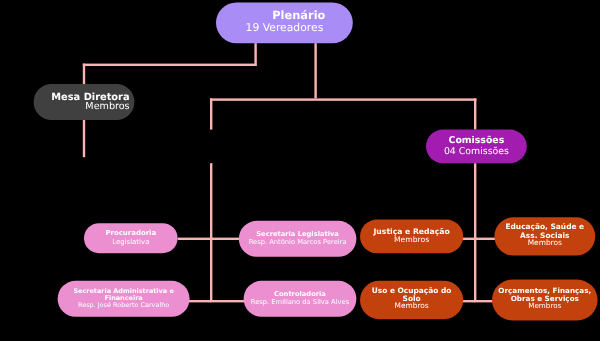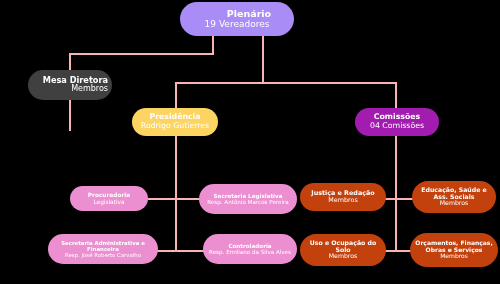--- a/index.html
+++ b/index.html
@@ -105,24 +105,20 @@
     <span class="t1">Plenário</span>
     <span class="t2">19 Vereadores</span>
   </div>
 
   <div class="node n-mesa">
     <span class="t1">Mesa Diretora</span>
     <span class="t2">Membros</span>
   </div>
 
 
-  <div class="node n-presid">
-    <span class="t1">Presidência</span>
-    <span class="t2">Rodrigo Gutierres</span>
-  </div>
 
   <div class="node n-comis">
     <span class="t1">Comissões</span>
     <span class="t2">04 Comissões</span>
   </div>
 
   <div class="node pink n-proc">
     <span class="t1">Procuradoria</span>
     <span class="t2">Legislativa</span>
   </div>

